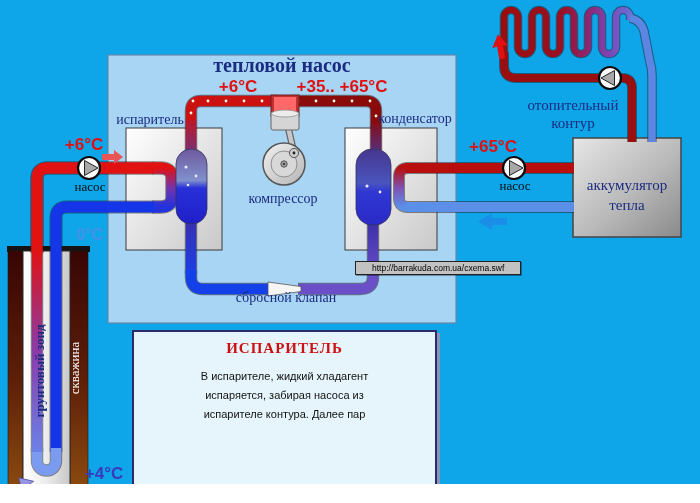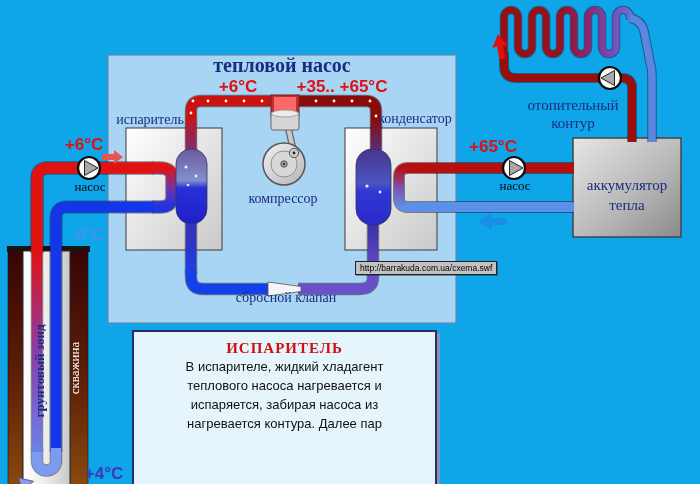--- a/index.html
+++ b/index.html
@@ -11,28 +11,28 @@
   .lbl15{font-family:"Liberation Serif",serif;fill:#1a2b80;font-size:15px;}
   .ttl{font-family:"Liberation Serif",serif;fill:#1a2b80;font-size:20px;font-weight:bold;}
   .temp{font-family:"Liberation Sans",sans-serif;fill:#e01010;font-size:17px;font-weight:bold;}
   .pumplbl{font-family:"Liberation Serif",serif;fill:#0a0a0a;font-size:13px;}
   .coldlbl{font-family:"Liberation Sans",sans-serif;fill:#4792e8;font-size:16px;font-weight:bold;}
   .groundlbl{font-family:"Liberation Sans",sans-serif;fill:#3a3abb;font-size:17px;font-weight:bold;}
   .vert-blue{font-family:"Liberation Serif",serif;fill:#1a2b80;font-size:13px;font-weight:bold;}
   .vert-white{font-family:"Liberation Serif",serif;fill:#ffffff;font-size:13px;}
   #url-tip{position:absolute;left:355px;top:261px;background:#c2c2c2;border:1px solid #222;
            font-family:"Liberation Sans",sans-serif;font-size:8.5px;color:#000;
-           padding:1px 4px;white-space:nowrap;box-shadow:1px 1px 0 rgba(0,0,0,.35);}
+           padding:1px 16px;white-space:nowrap;box-shadow:1px 1px 0 rgba(0,0,0,.35);}
   #infobox{position:absolute;left:132px;top:330px;width:301px;height:160px;
            background:#e6f5fb;border:2px solid #2b2b6b;box-shadow:3px 3px 0 #8895b5;
            text-align:center;}
   #infobox .ib-title{font-family:"Liberation Serif",serif;color:#cc1111;font-weight:bold;
            font-size:15px;letter-spacing:1px;margin-top:8px;}
-  #infobox .ib-body{font-family:"Liberation Sans",sans-serif;
-           font-size:13px;line-height:19px;color:#111;}
+  #infobox .ib-body{margin-top:10px;font-family:"Liberation Sans",sans-serif;
+           font-size:11px;line-height:19px;color:#111;}
 </style>
 </head>
 <body>
 
 <div id="stage">
 <svg id="diagram" width="700" height="503" viewBox="0 0 700 503">
   <defs>
     <linearGradient id="gradWhiteBox" x1="0" y1="0" x2="1" y2="1">
       <stop offset="0" stop-color="#ffffff"></stop>
           <stop offset="1" stop-color="#c9c9c9"></stop>
@@ -268,18 +268,17 @@
   <text x="79" y="368" text-anchor="middle" transform="rotate(-90 79 368)" class="vert-white">скважина</text>
   <text x="104" y="479" text-anchor="middle" class="groundlbl">+4°C</text>
 </svg>
 
 <div id="url-tip">http://barrakuda.com.ua/cxema.swf</div>
 
 <div id="infobox">
   <div class="ib-title">ИСПАРИТЕЛЬ</div>
   <div class="ib-body">
     <div>В испарителе, жидкий хладагент</div>
-    <div>теплового насоса нагревается и</div>
     <div>испаряется, забирая насоса из</div>
-    <div>нагревается контура.  Далее пар</div>
+    <div>испарителе контура.  Далее пар</div>
   </div>
 </div>
 </div>
 
 </body></html>

